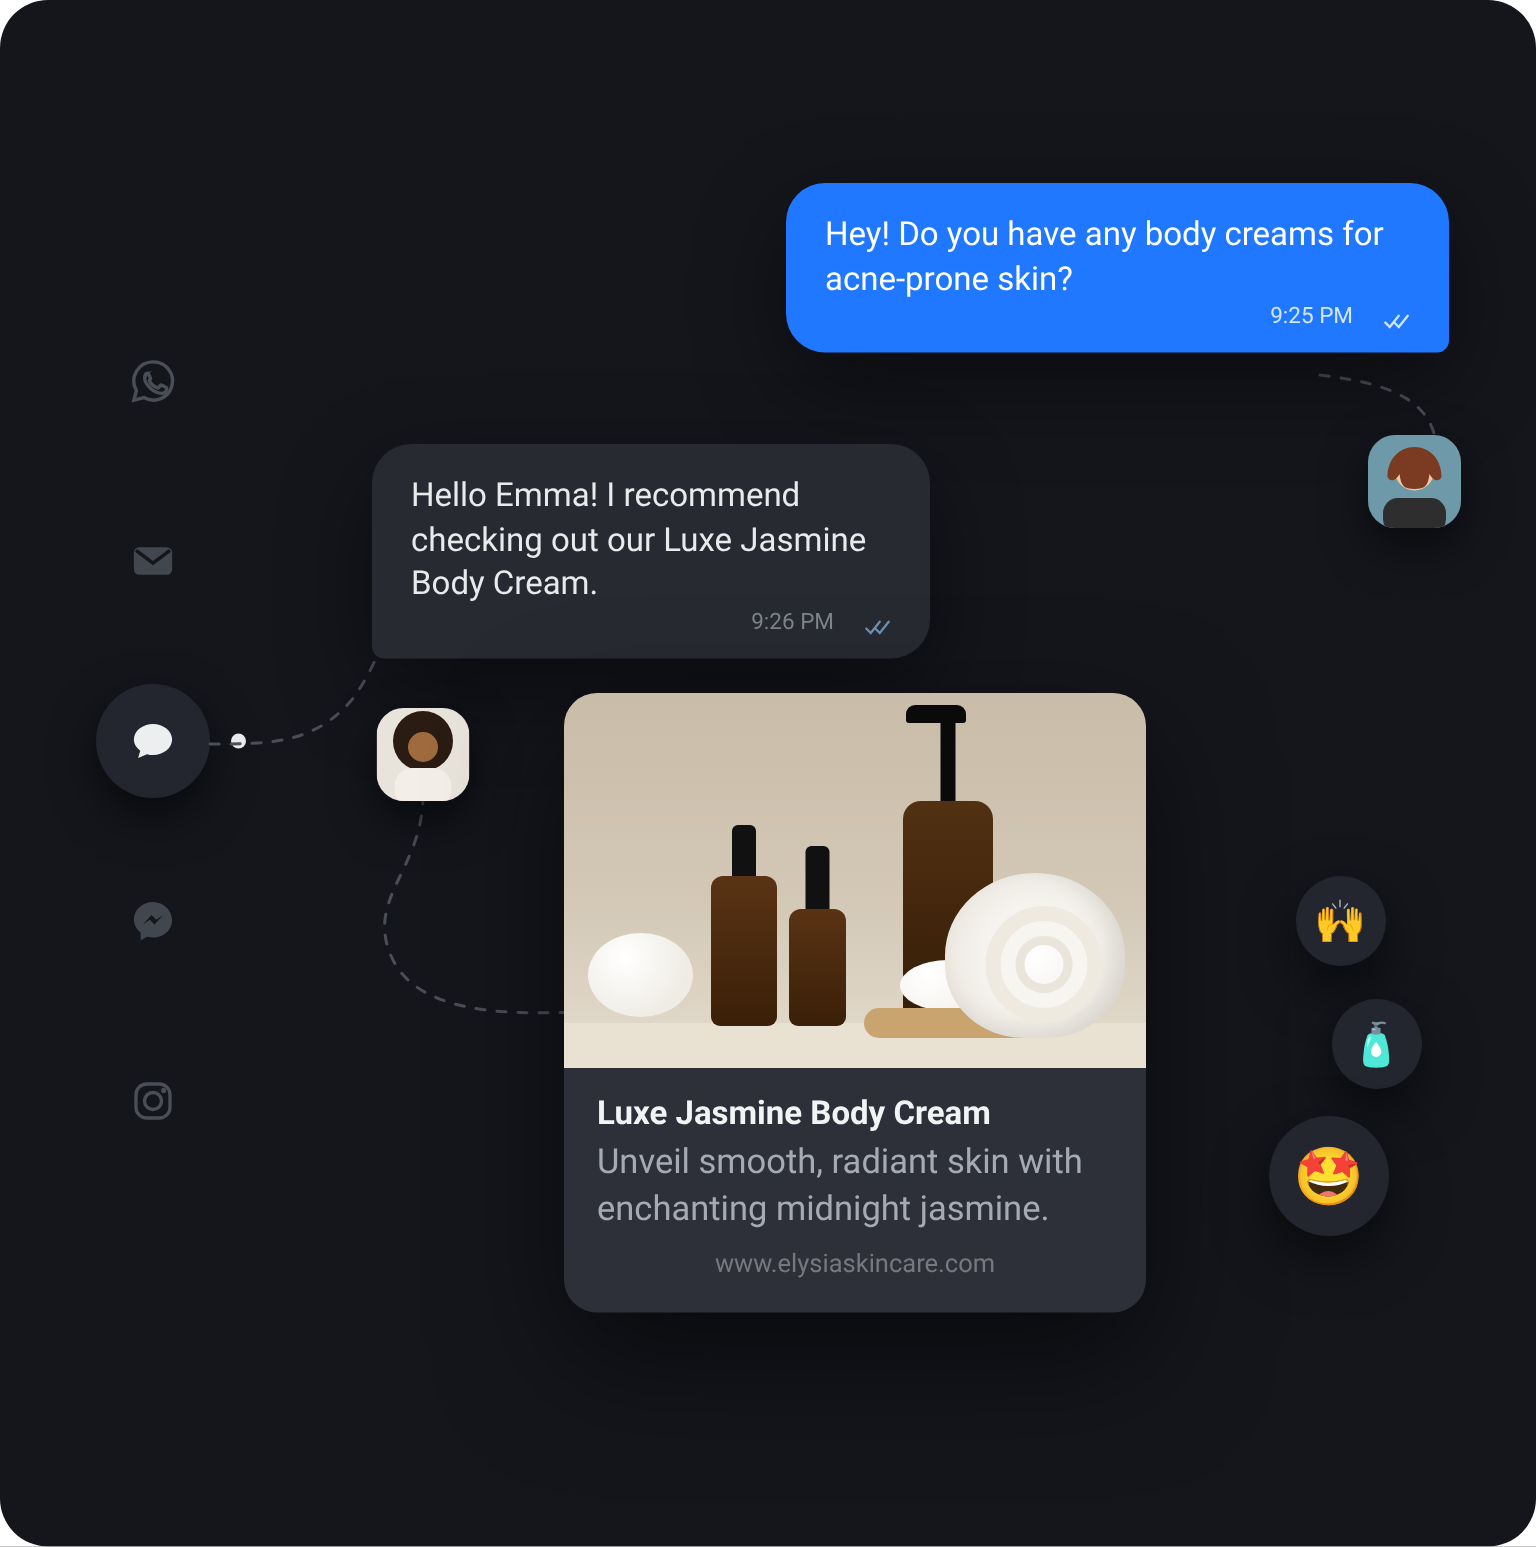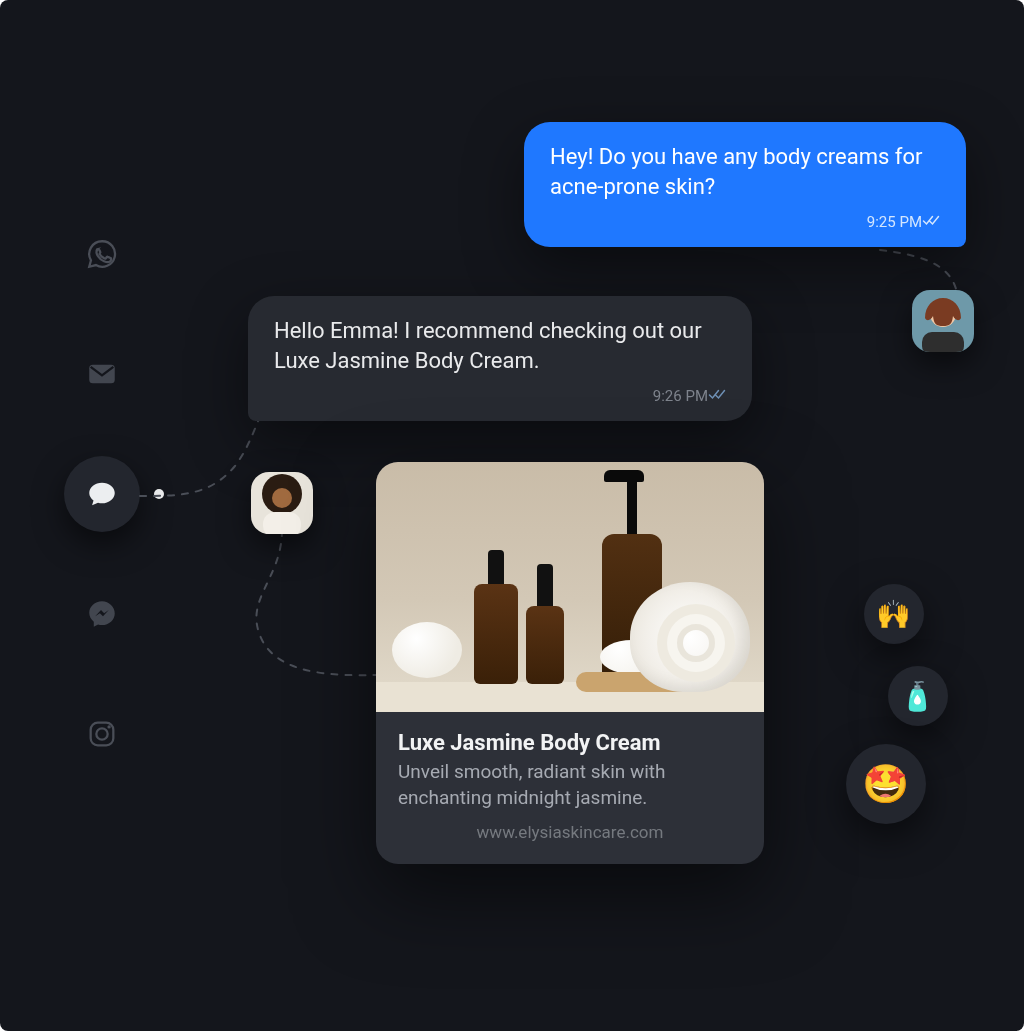--- a/index.html
+++ b/index.html
@@ -9,21 +9,21 @@
     font-family: -apple-system, BlinkMacSystemFont, "Segoe UI", Roboto, Helvetica, Arial, sans-serif;
     background: #ffffff;
     overflow: hidden;
   }
 
   .canvas {
     position: relative;
     width: 1024px;
     height: 1031px;
     background: #14161c;
-    border-radius: 8px;
+    border-radius: 32px;
     overflow: hidden;
   }
 
   
   .rail {
     position: absolute;
     left: 64px;
     top: 216px;
     display: flex;
     flex-direction: column;
@@ -66,43 +66,42 @@
     padding: 20px 26px 16px 26px;
     color: #e9eaec;
     box-shadow: 0 20px 60px rgba(0,0,0,.45);
   }
   .bubble .text {
     font-size: 22px;
     line-height: 1.35;
     font-weight: 400;
   }
   .bubble .meta {
-    margin-top: 12px;
     display: flex;
     justify-content: flex-end;
-    align-items: flex-start;
-    gap: 0;
+    align-items: flex-end;
+    gap: 20px;
     font-size: 15px;
   }
 
   .bubble.user {
     background: #1f78ff;
     color: #ffffff;
     left: 524px;
     top: 122px;
     width: 442px;
     border-bottom-right-radius: 8px;
   }
   .bubble.user .meta { color: #d3e6ff; }
 
   .bubble.agent {
     background: #272a31;
     left: 248px;
     top: 296px;
-    width: 504px;
+    width: 372px;
     border-bottom-left-radius: 8px;
   }
   .bubble.agent .meta { color: #7e838c; }
 
   .checks {
     width: 18px; height: 12px; display: inline-block;
   }
 
   
   .avatar {
@@ -142,21 +141,21 @@
   .card .body {
     padding: 18px 22px 22px 22px;
   }
   .card .title {
     font-size: 22px;
     font-weight: 700;
     color: #f2f3f4;
   }
   .card .desc {
     margin-top: 4px;
-    font-size: 19px;
+    font-size: 23px;
     line-height: 1.35;
     color: #a6aab2;
   }
   .card .domain {
     margin-top: 12px;
     font-size: 17px;
     color: #75797f;
     text-align: center;
   }
 

